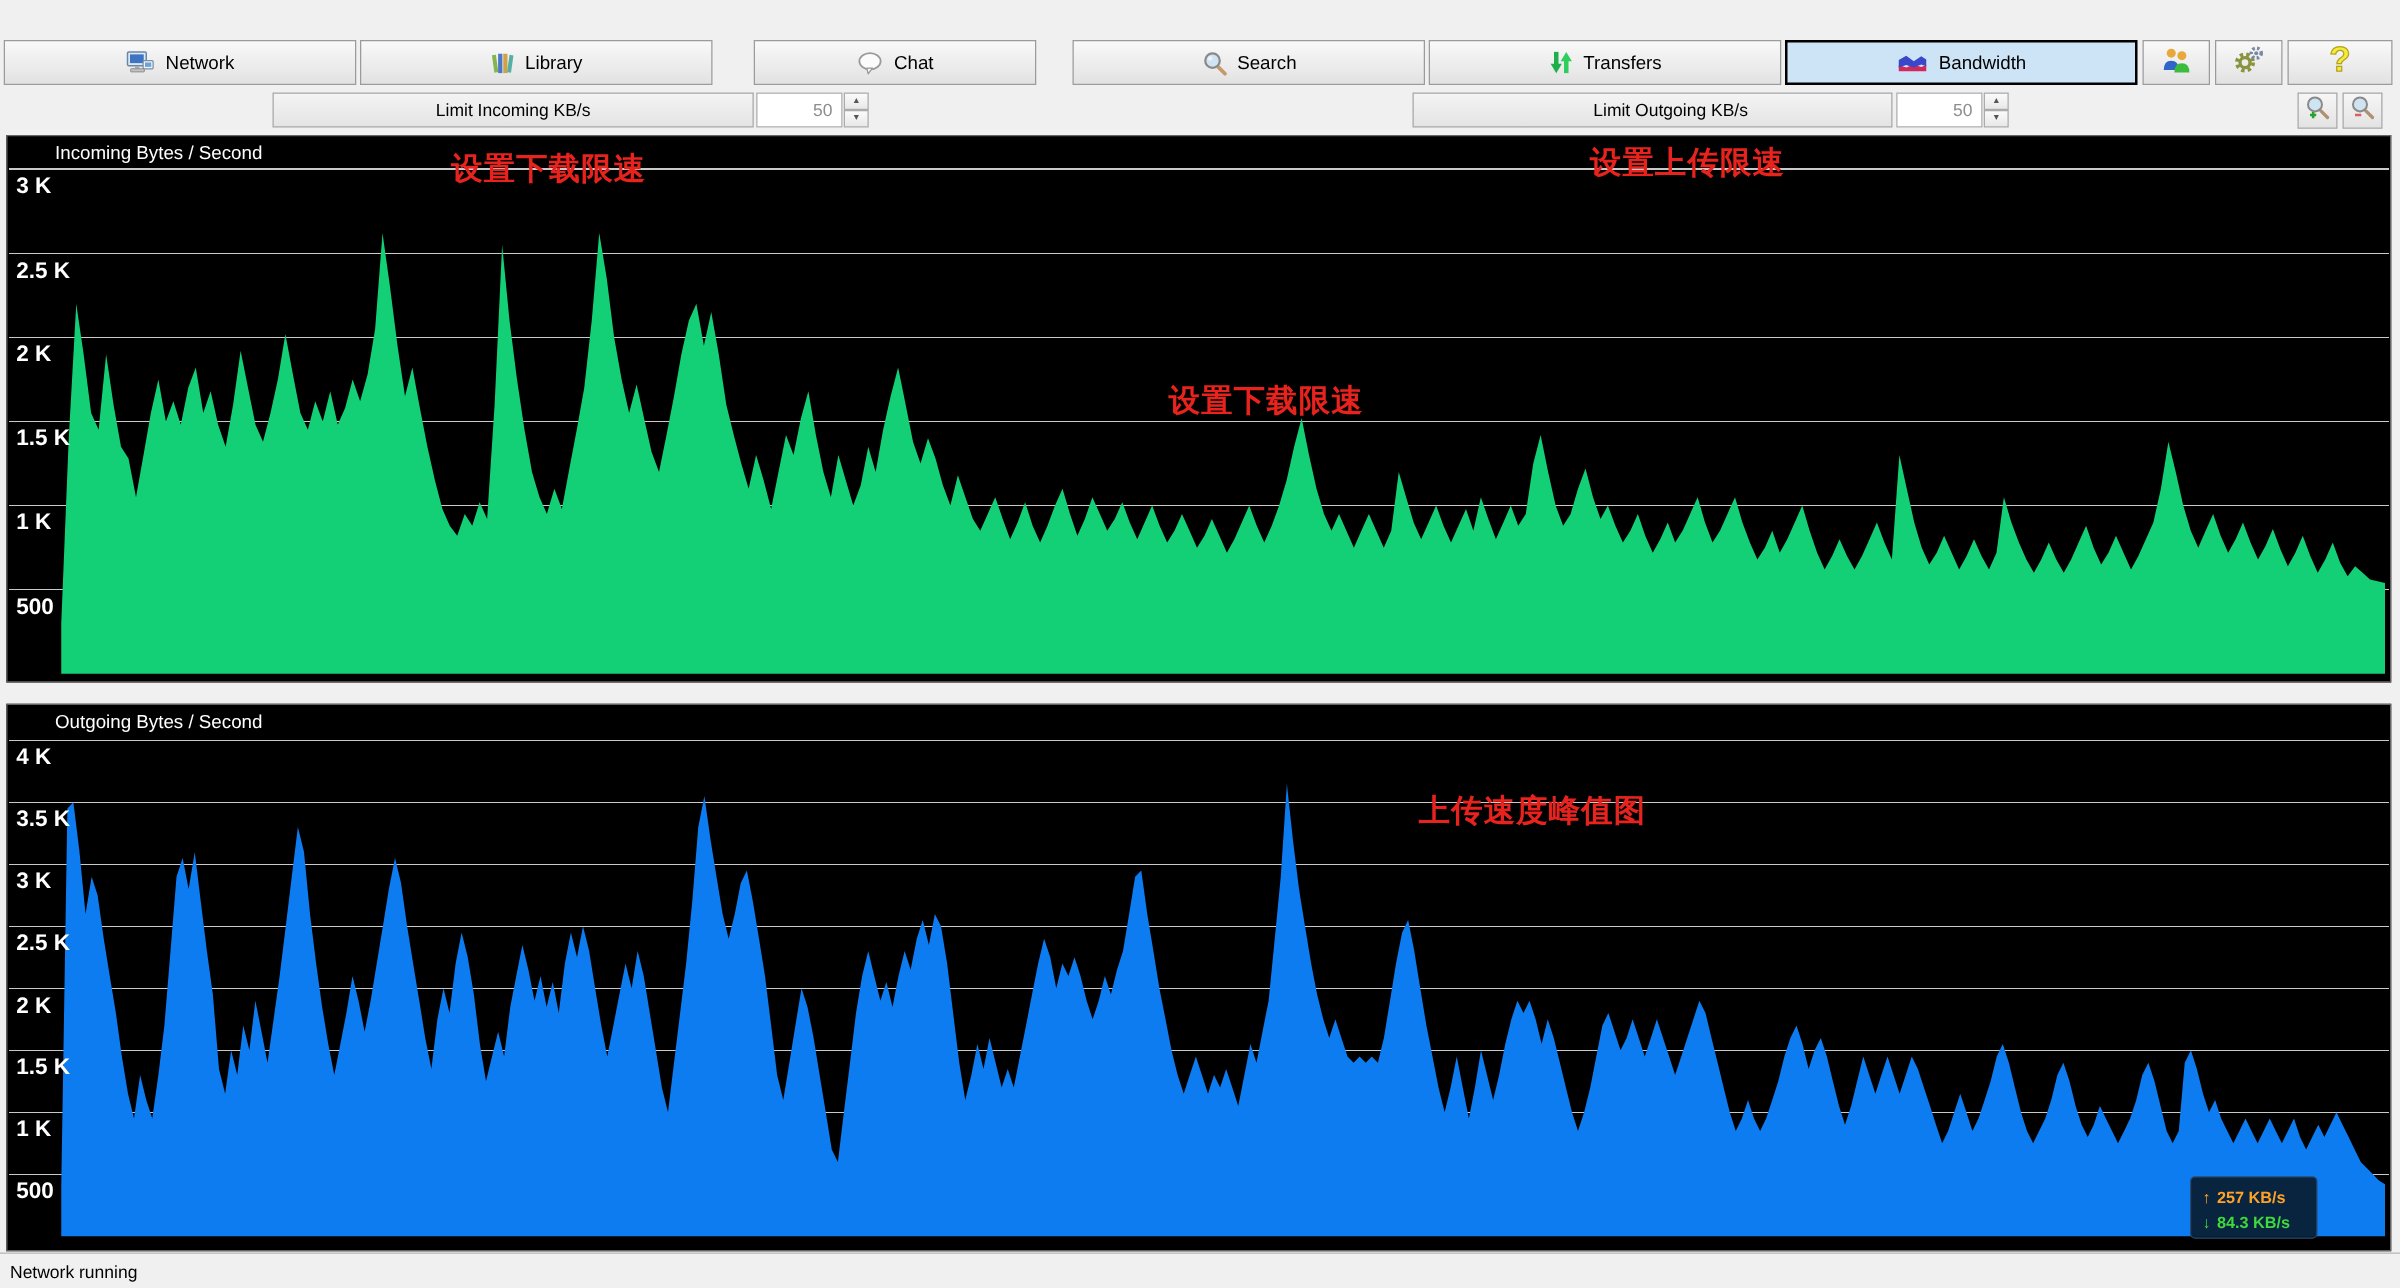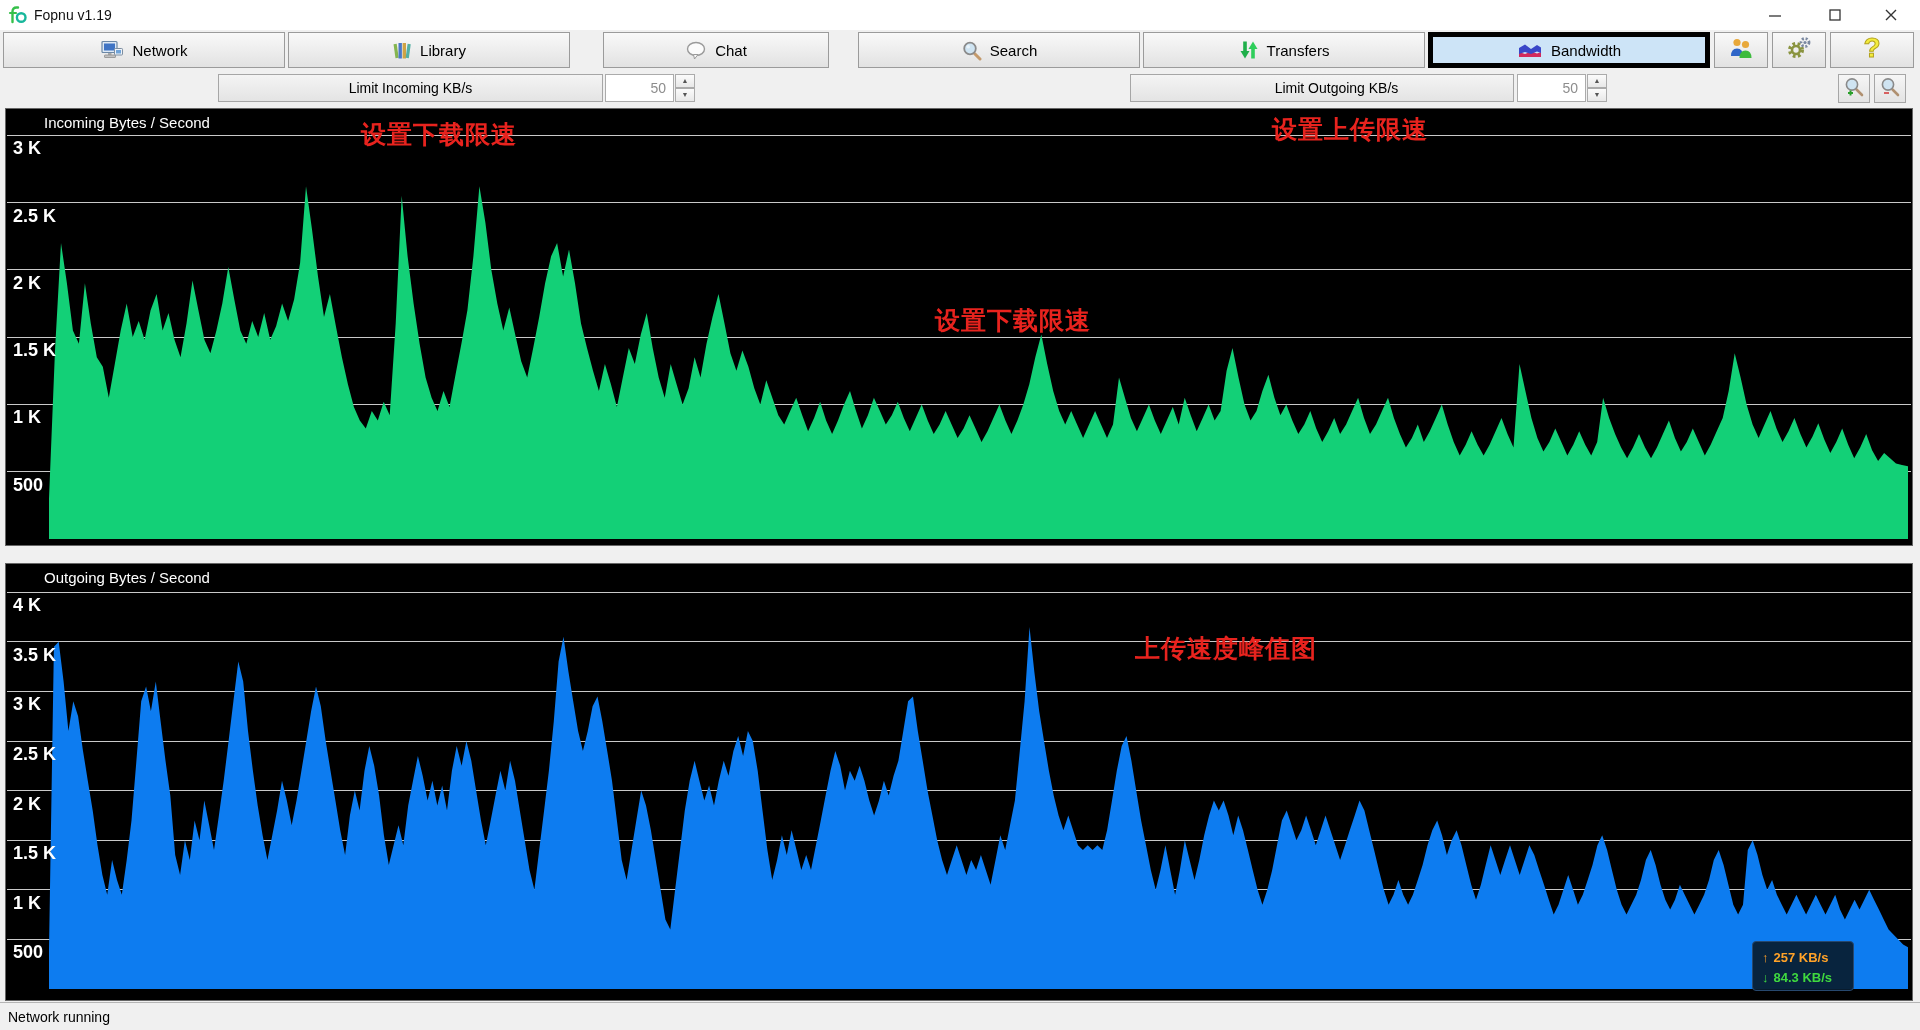--- a/index.html
+++ b/index.html
@@ -12,21 +12,21 @@
   .titlebar .logo { position:absolute; left:8px; top:5px; width:20px; height:20px; }
   .titlebar .wtitle { position:absolute; left:34px; top:7px; font-size:14px; color:#111; }
   .winbtn { position:absolute; top:0; width:46px; height:30px; display:flex; align-items:center; justify-content:center; cursor:pointer; }
   .winbtn svg { display:block; }
 
   
   .tabrow { position:absolute; left:0; top:31px; width:1920px; height:41px; background:#f0f0f0; }
   .tab { position:absolute; top:1px; height:36px; background:linear-gradient(#f9f9f9,#e2e2e2);
     border:1px solid #9b9b9b; display:flex; align-items:center; justify-content:center; gap:8px;
     font-size:15px; color:#000; cursor:pointer; }
-  .tab.active { background:#cde4f7; border:5px solid #000000; }
+  .tab.active { background:#cde4f7; border:2px solid #000000; }
   .tab .ticon { display:flex; align-items:center; }
   .sqbtn { position:absolute; top:1px; height:36px; background:linear-gradient(#f9f9f9,#e2e2e2);
     border:1px solid #9b9b9b; display:flex; align-items:center; justify-content:center; cursor:pointer; }
 
   
   .toolbar2 { position:absolute; left:0; top:72px; width:1920px; height:34px; background:#f0f0f0; }
   .limitbtn { position:absolute; top:2px; height:28px; background:linear-gradient(#f4f4f4,#e4e4e4);
     border:1px solid #a6a6a6; display:flex; align-items:center; justify-content:center;
     font-size:14px; color:#000; cursor:pointer; }
   .spinfield { position:absolute; top:2px; height:28px; background:#ffffff; border:1px solid #ababab;
@@ -62,45 +62,20 @@
   
   .statusbar { position:absolute; left:0; top:1002px; width:1920px; height:28px; background:#f0f0f0;
     border-top:1px solid #b5b5b5; }
   .statusbar span { position:absolute; left:8px; top:6px; font-size:14px; color:#000; }
 </style>
 </head>
 <body>
 
 <div id="app">
 
-  <div class="titlebar">
-    <span class="logo">
-      <svg width="20" height="20" viewBox="0 0 20 20">
-        <path d="M4.5 17 V6.5 Q4.5 2.5 8.5 2.5 L10 2.5" fill="none" stroke="#35c04a" stroke-width="2.4" stroke-linecap="round"></path>
-        <path d="M2 8 L8 8" stroke="#35c04a" stroke-width="2.2" stroke-linecap="round"></path>
-        <circle cx="13.2" cy="12.5" r="4.3" fill="none" stroke="#18b79b" stroke-width="2.4"></circle>
-      </svg>
-    </span>
-    <span class="wtitle">Fopnu v1.19</span>
-    <div class="winbtn" style="left:1752px;">
-      <svg width="14" height="14" viewBox="0 0 14 14">
-          <line x1="1" y1="8" x2="13" y2="8" stroke="#333" stroke-width="1.3"></line>
-        </svg>
-    </div>
-    <div class="winbtn" style="left:1812px;">
-      <svg width="14" height="14" viewBox="0 0 14 14">
-          <rect x="2" y="2" width="10" height="10" fill="none" stroke="#333" stroke-width="1.3"></rect>
-        </svg>
-    </div>
-    <div class="winbtn" style="left:1868px;">
-      <svg width="14" height="14" viewBox="0 0 14 14">
-          <path d="M2 2 L12 12 M12 2 L2 12" stroke="#333" stroke-width="1.4"></path>
-        </svg>
-    </div>
-  </div>
 
   <div class="tabrow">
 
     <div class="tab" style="left:3px; width:282px;">
       <span class="ticon">
         <svg width="24" height="20" viewBox="0 0 24 20">
           <rect x="2" y="1.5" width="15" height="11" rx="1" fill="#dde8f4" stroke="#6a87a6" stroke-width="1.2"></rect>
           <rect x="4" y="3.5" width="11" height="7" fill="#3f74c4"></rect>
           <rect x="8" y="13" width="3.5" height="2" fill="#a9a9a9"></rect>
           <rect x="4.5" y="15" width="11" height="2.5" rx="0.5" fill="#c2c2c2" stroke="#8d8d8d" stroke-width="0.8"></rect>

